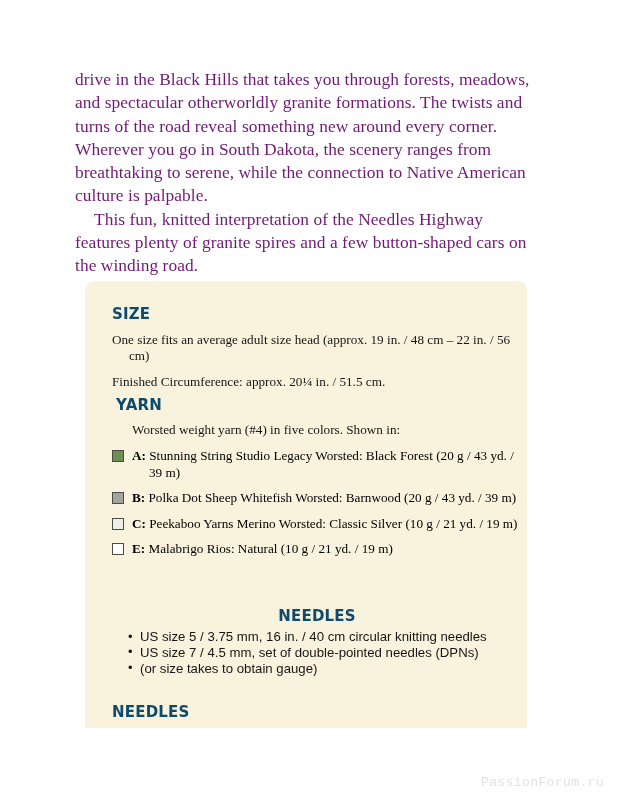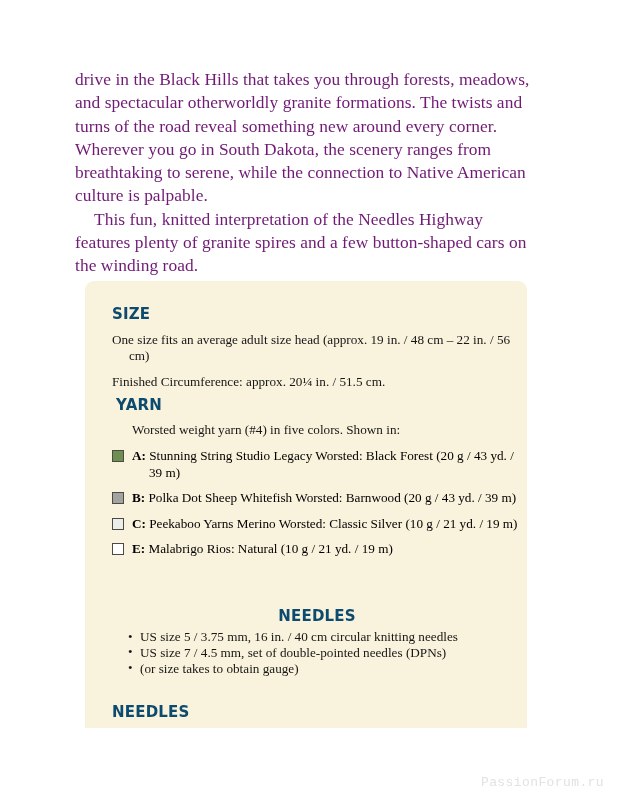--- a/index.html
+++ b/index.html
@@ -115,21 +115,21 @@
   
   #needles-section { position: absolute; left: 27px; top: 326px; width: 410px; }
   #needles-section .sec-head { margin-bottom: 4px; text-align: center; }
   ul.bullets {
     list-style: none;
     margin: 0;
     padding: 0 0 0 16px;
   }
   ul.bullets li {
     position: relative;
-    font-family: Liberation Serif, serif;
+    font-family: Liberation Sans, sans-serif;
     font-size: 13.2px;
     line-height: 15.9px;
     color: #161616;
     padding-left: 12px;
   }
   ul.bullets li::before {
     content: "\2022";
     position: absolute;
     left: 0;
     top: -0.5px;

